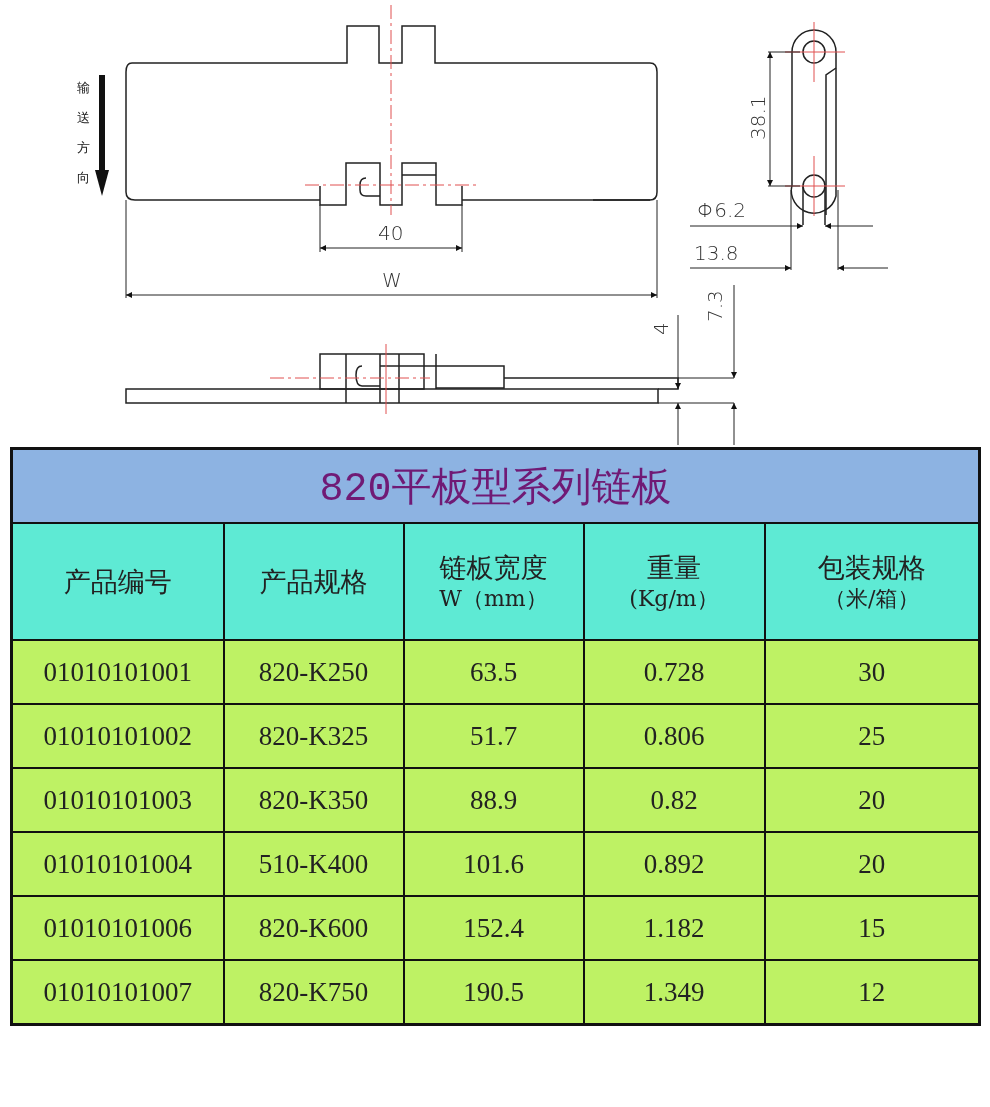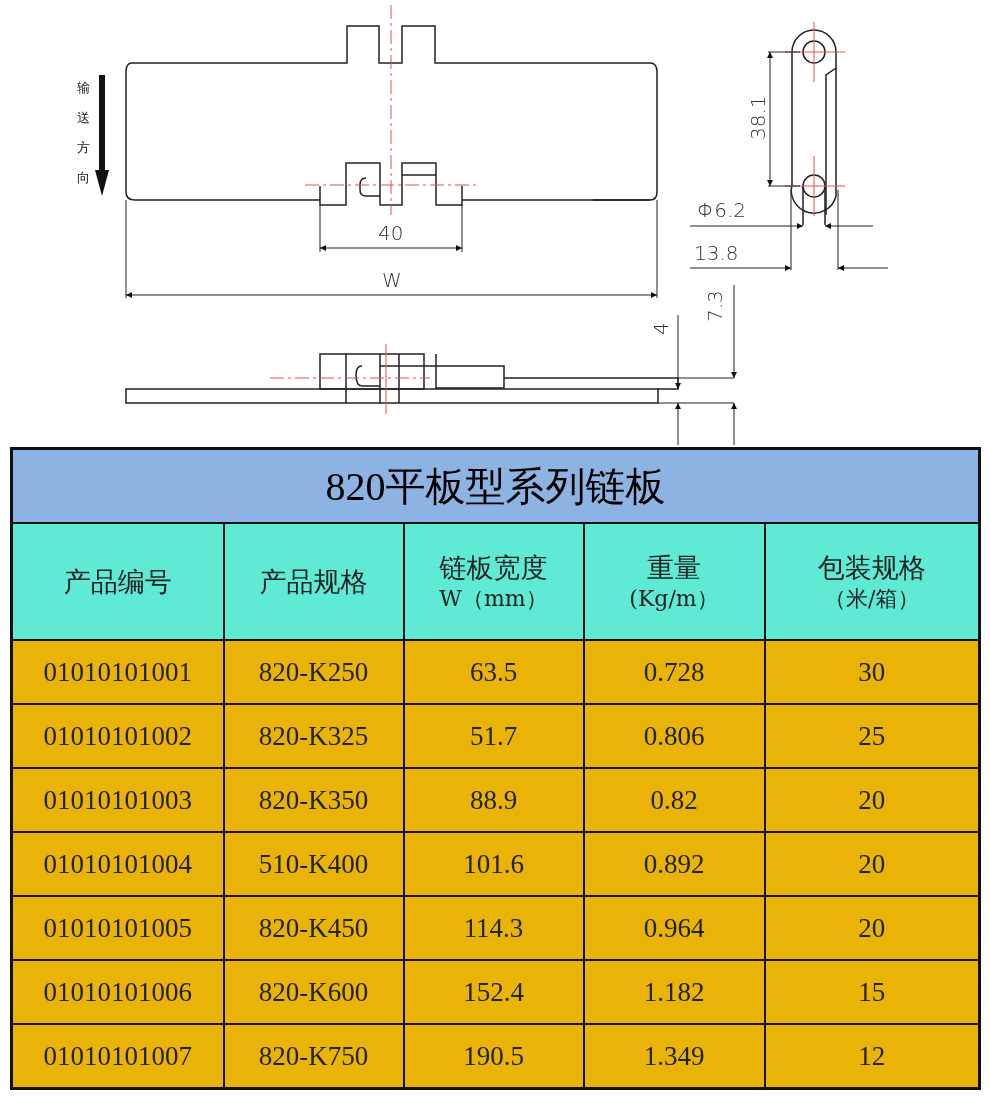--- a/index.html
+++ b/index.html
@@ -6,24 +6,24 @@
   body { width:990px; height:1107px; position:relative; overflow:hidden; font-family:"DejaVu Serif", serif; }
   #drawing { position:absolute; left:0; top:0; width:990px; height:450px; }
   .dim-text { font-family:"DejaVu Sans", sans-serif; font-size:20px; fill:#333; font-weight:300; }
   .dir-text { font-family:"DejaVu Sans", sans-serif; font-size:13px; fill:#222; }
   #spec-table {
     position:absolute; left:10px; top:447px; width:968px;
     border-collapse:collapse; table-layout:fixed;
     border:3px solid #111;
   }
   #spec-table td, #spec-table th { border:2.5px solid #111; text-align:center; vertical-align:middle; padding:0; }
-  .title-cell { background:#8db3e2; height:72px; font-size:40px; font-family:Liberation Serif, serif; font-weight:normal; color:#000000; }
+  .title-cell { background:#8db3e2; height:72px; font-size:40px; font-family:Liberation Mono, monospace; font-weight:normal; color:#701a75; }
   .head-cell { background:#5eead4; height:115px; font-size:27px; color:#222; font-weight:normal; line-height:1.25; }
   .head-cell .sub { display:block; font-size:22px; }
-  .data-cell { background:#eab308; height:62px; font-size:27px; color:#222; font-family:"Liberation Serif", serif; }
+  .data-cell { background:#bef264; height:62px; font-size:27px; color:#222; font-family:"Liberation Serif", serif; }
 </style>
 </head>
 <body>
 
 <svg id="drawing" viewBox="0 0 990 450" xmlns="http://www.w3.org/2000/svg">
   <defs>
     <marker id="arr" viewBox="0 0 10 10" refX="10" refY="5" markerWidth="10" markerHeight="6" orient="auto-start-reverse" markerUnits="userSpaceOnUse">
       <path d="M0,0 L10,5 L0,10 z" fill="#111"></path>
     </marker>
   </defs>
@@ -161,27 +161,20 @@
     <td class="data-cell">20</td>
   </tr>
   <tr>
     <td class="data-cell">01010101004</td>
     <td class="data-cell">510-K400</td>
     <td class="data-cell">101.6</td>
     <td class="data-cell">0.892</td>
     <td class="data-cell">20</td>
   </tr>
   <tr>
-    <td class="data-cell">01010101005</td>
-    <td class="data-cell">820-K450</td>
-    <td class="data-cell">114.3</td>
-    <td class="data-cell">0.964</td>
-    <td class="data-cell">20</td>
-  </tr>
-  <tr>
     <td class="data-cell">01010101006</td>
     <td class="data-cell">820-K600</td>
     <td class="data-cell">152.4</td>
     <td class="data-cell">1.182</td>
     <td class="data-cell">15</td>
   </tr>
   <tr>
     <td class="data-cell">01010101007</td>
     <td class="data-cell">820-K750</td>
     <td class="data-cell">190.5</td>

